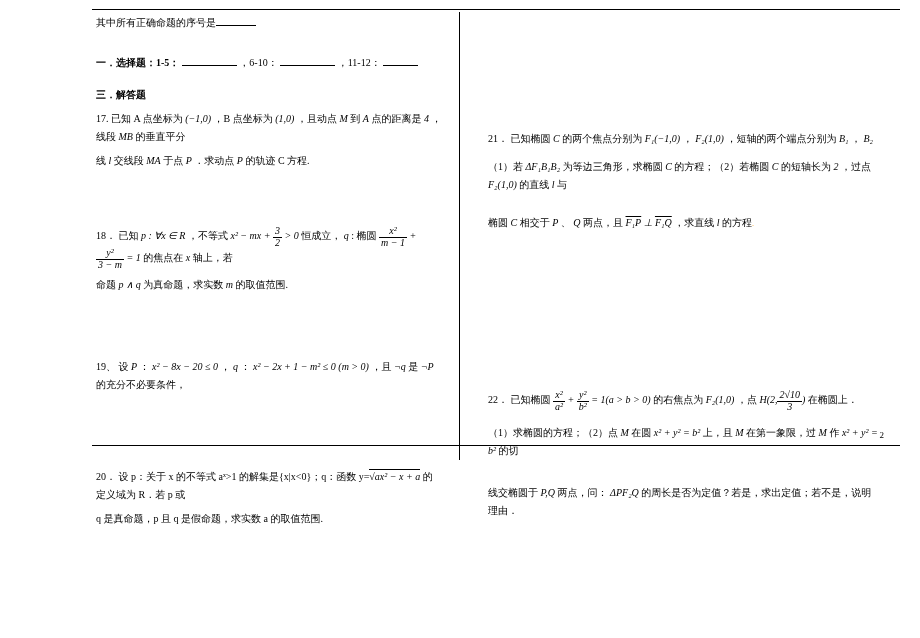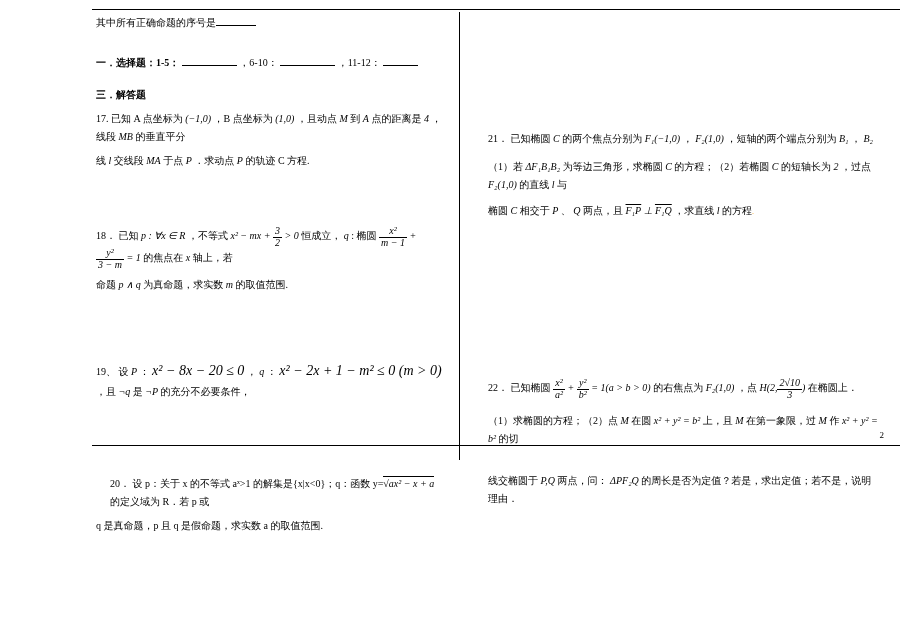--- a/index.html
+++ b/index.html
@@ -59,36 +59,36 @@
     }
     .w40 { width: 40px; }
     .w55 { width: 55px; }
     .w35 { width: 35px; }
     .orange-dash {
       color: #f39c12;
       display: inline-block;
     }
     .gap-lg { margin-top: 56px; }
     .gap-xl { margin-top: 64px; }
-    .gap-xxl { margin-top: 74px; margin-left: 14px; }
+    .gap-xxl { margin-top: 74px; }
     .page-num {
       position: absolute;
       bottom: 32px;
       right: 36px;
       font-size: 9px;
     }
     .rule-bottom {
       position: absolute;
       bottom: 26px;
       left: 92px;
       right: 20px;
       border-top: 1px solid #000;
     }
     .ital { font-style: italic; font-family: "Times New Roman", serif; }
-    .sm { font-size: 14px; }
+    .sm { font-size: 10px; }
     .frac {
       display: inline-block;
       vertical-align: middle;
       text-align: center;
       font-family: "Times New Roman", serif;
       font-style: italic;
       line-height: 1.05;
     }
     .frac .num { display: block; border-bottom: 1px solid #000; padding: 0 2px; }
     .frac .den { display: block; padding: 0 2px; }
@@ -235,21 +235,21 @@
         <span>的方程；（2）若椭圆</span>
         <span class="ital">C</span>
         <span>的短轴长为</span>
         <span class="ital">2</span>
         <span>，过点</span>
         <span class="ital">F₂(1,0)</span>
         <span>的直线</span>
         <span class="ital">l</span>
         <span>与</span>
       </div>
-      <div class="line" style="margin-top:8px;">
+      <div class="line" style="margin-top:20px;">
         <span>椭圆</span>
         <span class="ital">C</span>
         <span>相交于</span>
         <span class="ital">P</span>
         <span>、</span>
         <span class="ital">Q</span>
         <span>两点，且</span>
         <span class="ov">F₁P</span>
         <span class="ital">⊥</span>
         <span class="ov">F₁Q</span>

